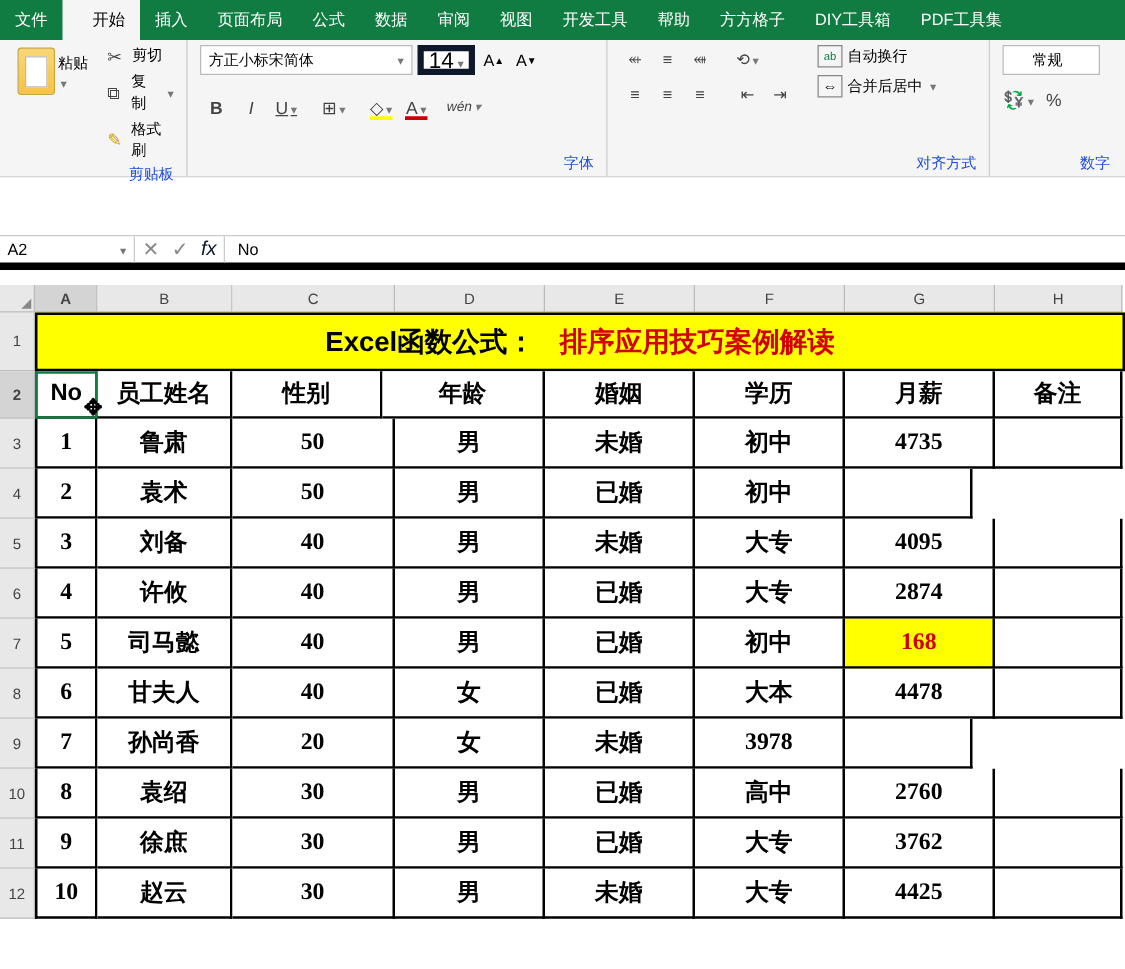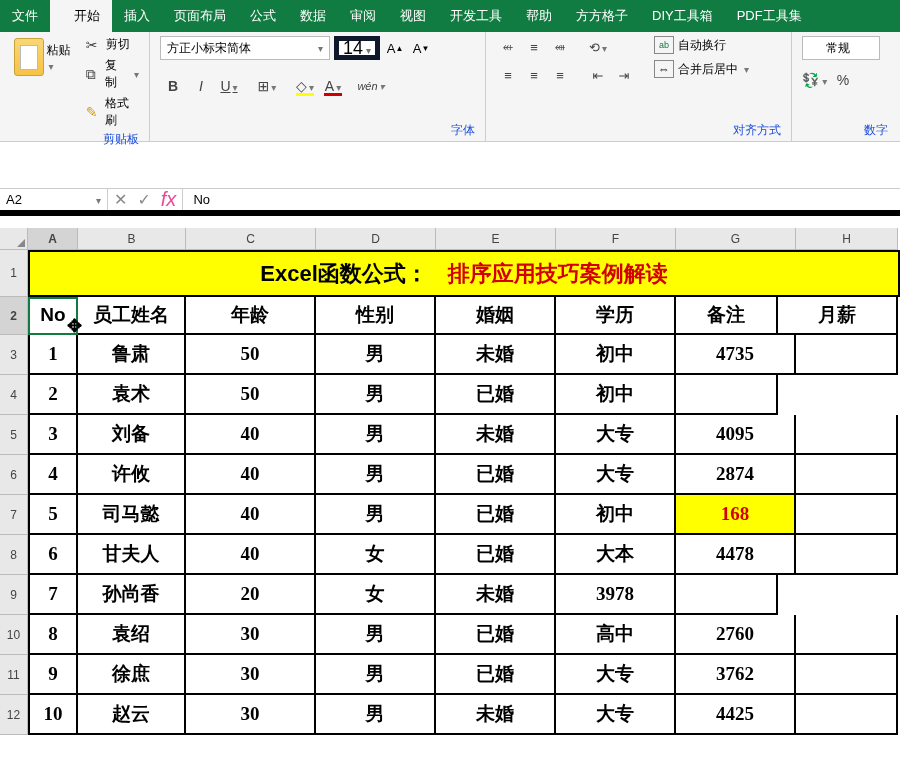--- a/index.html
+++ b/index.html
@@ -58,21 +58,21 @@
 
 .num-body { display:flex; flex-direction:column; gap:8px;}
 .num-sel { width:78px; height:24px; border:1px solid #bbb; background:#fff; font-size:12px; padding:0 23px; display:flex; align-items:center; justify-content:space-between;}
 .num-row { display:flex; gap:2px;}
 
 
 .spacer { height: 46px; background: #fff; }
 .formula-area { height: 28px; border-top:1px solid #ccc; border-bottom:6px solid #000000; display:flex; align-items:stretch; background:#fff;}
 .name-box { width:108px; border-right:1px solid #ccc; display:flex; align-items:center; justify-content:space-between; padding:0 6px; font-size:13px;}
 .fb-btns { display:flex; align-items:center; border-right:1px solid #ccc; padding:0 6px; gap:10px; color:#888;}
-.fb-label { font-style:italic; font-size:20px; color:#ec4899;}
+.fb-label { font-style:italic; font-size:16px; color:#0f172a;}
 .fb-input { flex:1; display:flex; align-items:center; padding:0 10px; font-size:13px;}
 
 
 .sheet-wrap { position:relative; margin-top: 12px;}
 .corner { position:absolute; top:0; left:0; width:28px; height:22px; background:#e8e8e8; border-right:1px solid #bbb; border-bottom:1px solid #bbb;}
 .corner::after{content:""; position:absolute; right:2px; bottom:2px; width:0;height:0;border-left:8px solid transparent; border-bottom:8px solid #888;}
 .col-headers { display:flex; margin-left:28px; height:22px;}
 .col-h { background:#e8e8e8; border-right:1px solid #bbb; border-bottom:1px solid #bbb; font-size:12px; color:#444; display:flex; align-items:center; justify-content:center;}
 .col-h.sel { background:#d4d4d4; font-weight:bold;}
 .w-a{width:50px;} .w-b{width:108px;} .w-c{width:130px;} .w-d{width:120px;} .w-e{width:120px;} .w-f{width:120px;} .w-g{width:120px;} .w-h{width:102px;}
@@ -264,26 +264,26 @@
         <div class="row-h">1</div>
         <div class="title-cell">
           <span class="black">Excel函数公式：</span>
           <span class="red">排序应用技巧案例解读</span>
         </div>
       </div>
       <div class="sheet-row hdr">
         <div class="row-h sel">2</div>
         <div class="cell header-cell w-a sel-cell left-border">No<span class="move-cursor">✥</span></div>
         <div class="cell header-cell w-b">员工姓名</div>
+        <div class="cell header-cell w-d">性别</div>
         <div class="cell header-cell w-c">年龄</div>
-        <div class="cell header-cell w-d">性别</div>
         <div class="cell header-cell w-e">婚姻</div>
         <div class="cell header-cell w-f">学历</div>
+        <div class="cell header-cell w-g">月薪</div>
         <div class="cell header-cell w-h">备注</div>
-        <div class="cell header-cell w-g">月薪</div>
       </div>
       <div class="sheet-row data-row">
         <div class="row-h">3</div>
         <div class="cell w-a left-border">1</div>
         <div class="cell w-b">鲁肃</div>
         <div class="cell w-c">50</div>
         <div class="cell w-d">男</div>
         <div class="cell w-e">未婚</div>
         <div class="cell w-f">初中</div>
         <div class="cell w-g">4735</div>

